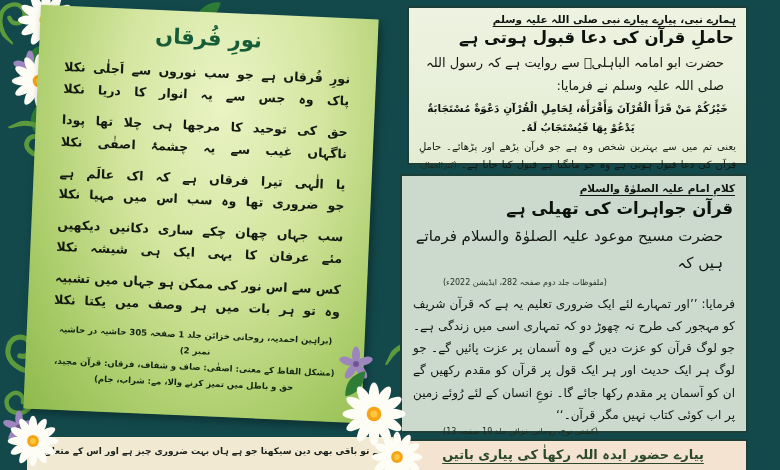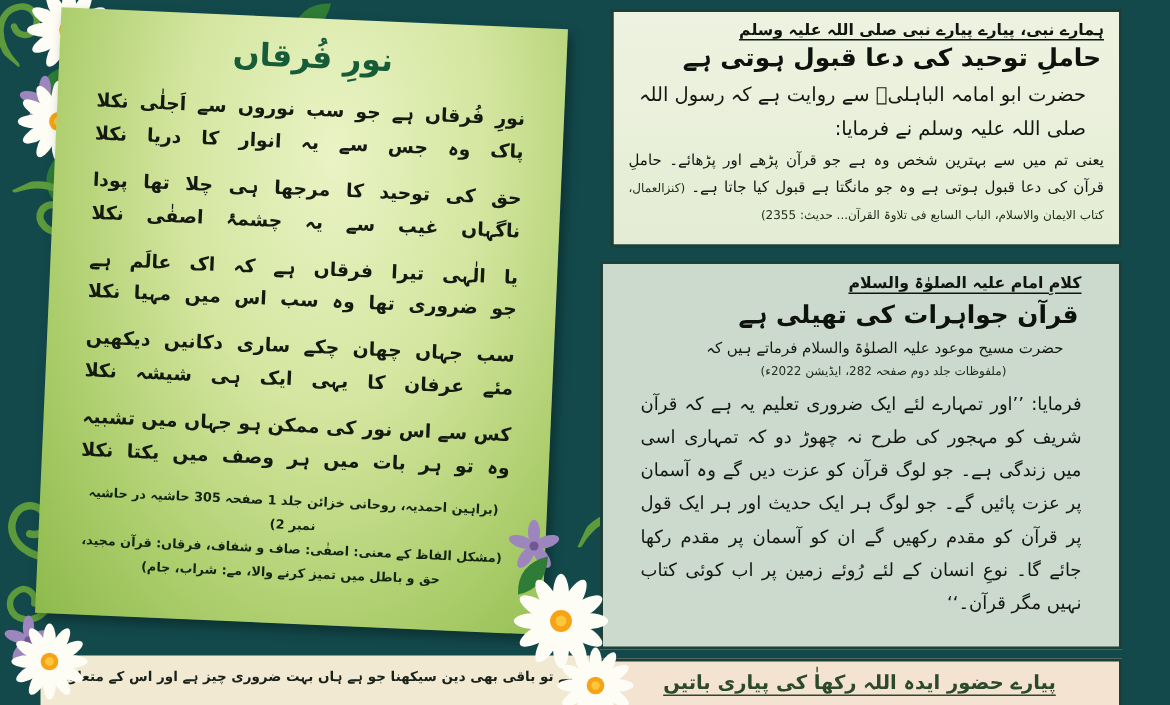--- a/index.html
+++ b/index.html
@@ -35,45 +35,45 @@
   }
 
   
   .panel{
     position:absolute; box-sizing:border-box; z-index:2;
     border:2px solid #1d3f37;
   }
   #hadith-panel{left:407px; top:6px; width:341px; height:159px;
     background:linear-gradient(#eef3e1,#e4ecd4); padding:5px 10px;}
   #imam-panel{left:400px; top:174px; width:348px; height:259px;
-    background:#cbdacd; padding:6px 25px;}
+    background:#cbdacd; padding:6px 11px;}
   #huzoor-panel{left:398px; top:439px; width:350px; height:40px;
     background:#f5e3d2; padding:6px 10px;}
   #bottom-strip{left:27px; top:437px; width:366px; height:42px;
     background:#f2e9d2; border:none; padding:9px 10px 0 8px;}
 
   .kicker{
     direction:rtl; text-align:right; font-size:10.5px; font-weight:bold; color:#101510;
     text-decoration:underline; text-underline-offset:3px; padding-left:2px;
   }
   .panel-title{
     direction:rtl; text-align:right; font-size:16.5px; font-weight:bold;
     color:#0d120d; margin:3px 2px 4px 0;
   }
   .body-line{direction:rtl; text-align:right; font-size:13px; color:#141811;
     line-height:1.8; padding-right:12px;}
   .arabic-line{direction:rtl; text-align:center; font-size:10.5px; font-weight:bold;
     color:#10140f; line-height:1.8; margin:1px 0;}
   .justified{direction:rtl; text-align:justify; font-size:10px; color:#141811;
     line-height:1.8; padding-right:0;}
   .ref-inline{font-size:8px; color:#1d2a1c;}
-  .ref-left{direction:rtl; text-align:center; font-size:8px; color:#1d2a1c; line-height:1.6;margin-left:30px;}
+  .ref-left{direction:rtl; text-align:left; font-size:8px; color:#1d2a1c; line-height:1.6;margin-left:30px;}
   #imam-panel .kicker{padding-left:6px;}
   #imam-panel .panel-title{margin:5px 2px 5px 0;}
-  #imam-panel .body-line{font-size:10px;}
+  #imam-panel .body-line{font-size:15px;}
   #imam-panel .justified{font-size:12px; line-height:1.85;}
 
   .huzoor-header{
     direction:rtl; text-align:center; font-size:13px; font-weight:bold;
     color:#2c4a2a; text-decoration:underline; text-underline-offset:4px;
   }
   .strip-text{
     direction:rtl; text-align:right; font-size:9px; font-weight:bold; color:#18211a;
     white-space:nowrap; overflow:hidden;
   }
@@ -185,34 +185,36 @@
     </div>
 
     <div class="poem-refs">
       <div class="poem-ref">(براہین احمدیہ، روحانی خزائن جلد 1 صفحہ 305 حاشیہ در حاشیہ نمبر 2)</div>
       <div class="poem-ref">(مشکل الفاظ کے معنی: اصفٰی: صاف و شفاف، فرقاں: قرآن مجید، حق و باطل میں تمیز کرنے والا، مے: شراب، جام)</div>
     </div>
   </div>
 
   <div id="hadith-panel" class="panel">
     <div class="kicker">ہمارے نبی، پیارے پیارے نبی صلی اللہ علیہ وسلم</div>
-    <div class="panel-title">حاملِ توحید کی دعا قبول ہوتی ہے</div>
+    <div class="panel-title">حاملِ قرآن کی دعا قبول ہوتی ہے</div>
     <div class="body-line">حضرت ابو امامہ الباہلیؓ سے روایت ہے کہ رسول اللہ صلی اللہ علیہ وسلم نے فرمایا:</div>
+    <div class="arabic-line">خَيْرُكُمْ مَنْ قَرَأَ الْقُرْآنَ وَأَقْرَأَهُ، لِحَامِلِ الْقُرْآنِ دَعْوَةٌ مُسْتَجَابَةٌ يَدْعُوْ بِهَا فَيُسْتَجَابُ لَهُ۔</div>
     <div class="justified">
       <span>یعنی تم میں سے بہترین شخص وہ ہے جو قرآن پڑھے اور پڑھائے۔ حاملِ قرآن کی دعا قبول ہوتی ہے وہ جو مانگتا ہے قبول کیا جاتا ہے۔ </span>
       <span class="ref-inline">(کنزالعمال، کتاب الایمان والاسلام، الباب السابع فی تلاوۃ القرآن... حدیث: 2355)</span>
     </div>
   </div>
 
   <div id="imam-panel" class="panel">
     <div class="kicker">کلامِ امام علیہ الصلوٰۃ والسلام</div>
     <div class="panel-title">قرآن جواہرات کی تھیلی ہے</div>
     <div class="body-line">حضرت مسیح موعود علیہ الصلوٰۃ والسلام فرماتے ہیں کہ</div>
     <div class="ref-left">(ملفوظات جلد دوم صفحہ 282، ایڈیشن 2022ء)</div>
     <div class="justified" style="margin-top:3px;">فرمایا: ’’اور تمہارے لئے ایک ضروری تعلیم یہ ہے کہ قرآن شریف کو مہجور کی طرح نہ چھوڑ دو کہ تمہاری اسی میں زندگی ہے۔ جو لوگ قرآن کو عزت دیں گے وہ آسمان پر عزت پائیں گے۔ جو لوگ ہر ایک حدیث اور ہر ایک قول پر قرآن کو مقدم رکھیں گے ان کو آسمان پر مقدم رکھا جائے گا۔ نوعِ انسان کے لئے رُوئے زمین پر اب کوئی کتاب نہیں مگر قرآن۔‘‘</div>
+    <div class="ref-left">(کشتی نوح، روحانی خزائن جلد 19 صفحہ 13)</div>
   </div>
 
   <div id="huzoor-panel" class="panel">
     <div class="huzoor-header">پیارے حضور ایدہ اللہ رکھاٰ کی پیاری باتیں</div>
   </div>
 
   <div id="bottom-strip" class="panel">
     <div class="strip-text">ہے تو باقی بھی دین سیکھنا جو ہے ہاں بہت ضروری چیز ہے اور اس کے متعلق آنحضرت صلی اللہ علیہ وسلم نے بھی بڑی</div>
   </div>
 

